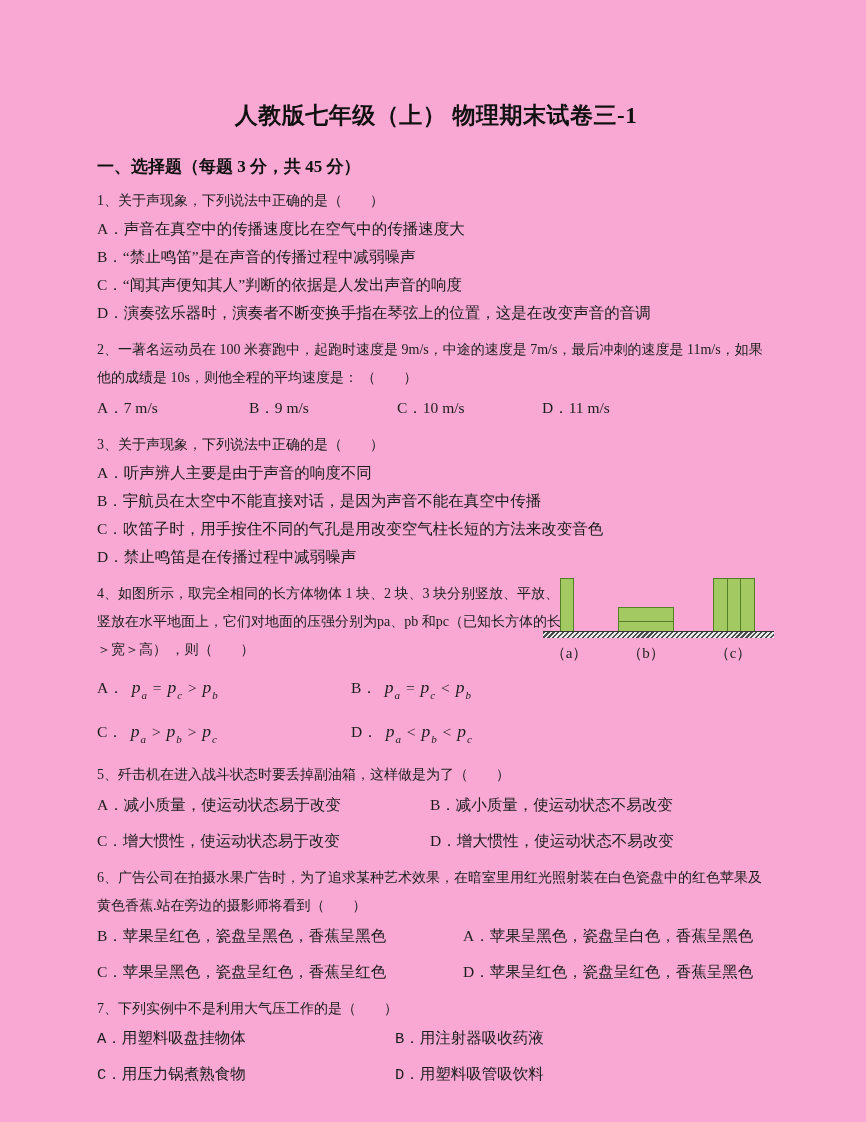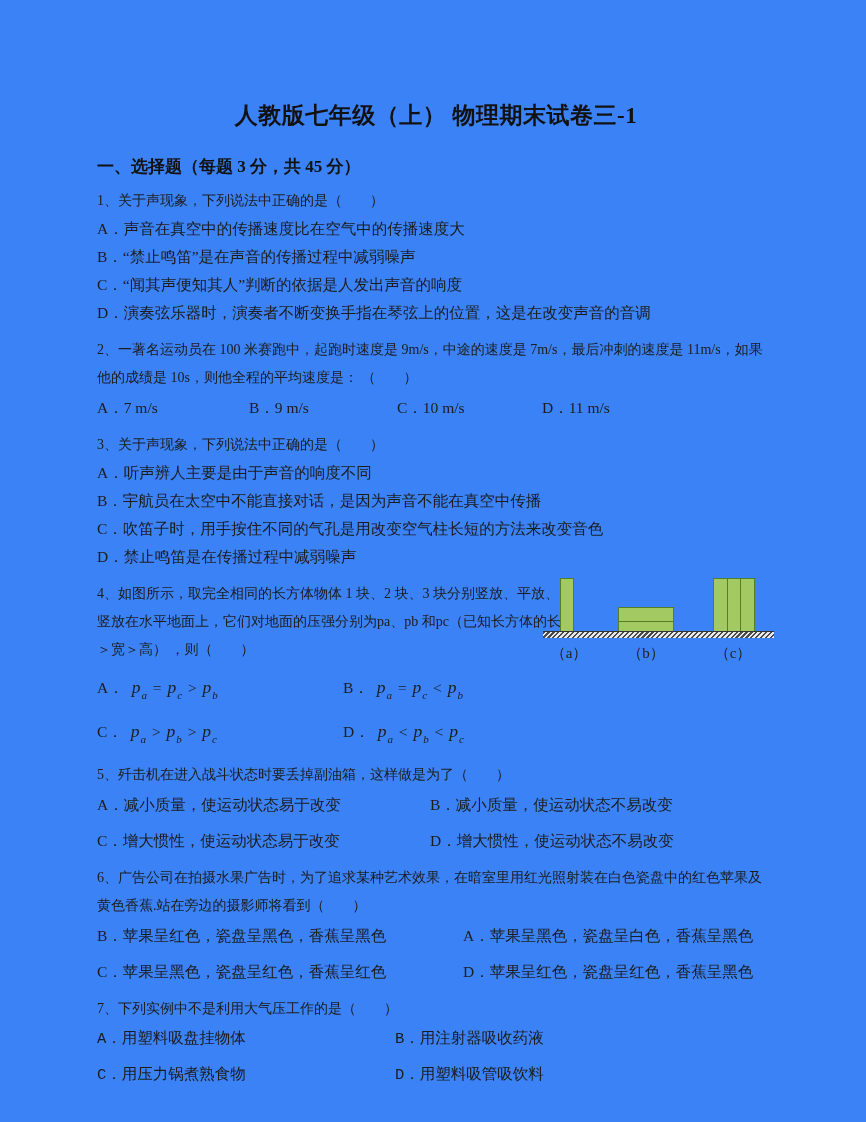--- a/index.html
+++ b/index.html
@@ -1,31 +1,31 @@
 <!DOCTYPE html>
 <html><head>
 <meta charset="utf-8">
 <style>
   * { margin:0; padding:0; box-sizing:border-box; }
   html,body { background:#ffffff; }
   .page {
-    position:relative; width:866px; height:1122px; background:#3b82f6;
+    position:relative; width:866px; height:1122px; background:#f9a8d4;
     font-family:"Liberation Serif","DejaVu Serif",serif; color:#1c1c1c;
     overflow:hidden;
   }
   .content { position:absolute; left:97px; top:100px; width:678px; }
   .title { font-size:23px; font-weight:bold; text-align:center; letter-spacing:.5px; color:#111; }
   .section { font-size:17px; font-weight:bold; margin-top:24px; color:#111; }
   .q { margin-top:9px; position:relative; }
   .stem { font-size:14px; line-height:28px; }
   .stem-narrow { width:466px; }
   .opt { font-size:15.5px; line-height:28px; }
   .row4 { display:grid; grid-template-columns:152px 148px 145px 1fr; margin-top:2px; }
   .grid2 { display:grid; row-gap:8px; margin-top:2px; }
-  .g2-q4 { grid-template-columns:246px 1fr; row-gap:8px; margin-top:8px; }
+  .g2-q4 { grid-template-columns:246px 1fr; row-gap:8px; margin-top:8px;gap:8px; }
   .g2-q5 { grid-template-columns:333px 1fr; }
   .g2-q6 { grid-template-columns:366px 1fr; }
   .g2-q7 { grid-template-columns:298px 1fr;font-family:Liberation Mono, monospace; }
   .math-opt { font-size:15.5px; line-height:30px; }
   .math-opt .lbl { margin-right:8px; }
   .math i { font-size:17.5px; font-style:italic; }
   .math sub { font-size:11px; font-style:italic; position:relative; top:2px; }
   .math { letter-spacing:1px; }
   
   .figure { position:absolute; left:446px; top:-4px; width:231px; height:96px; }

